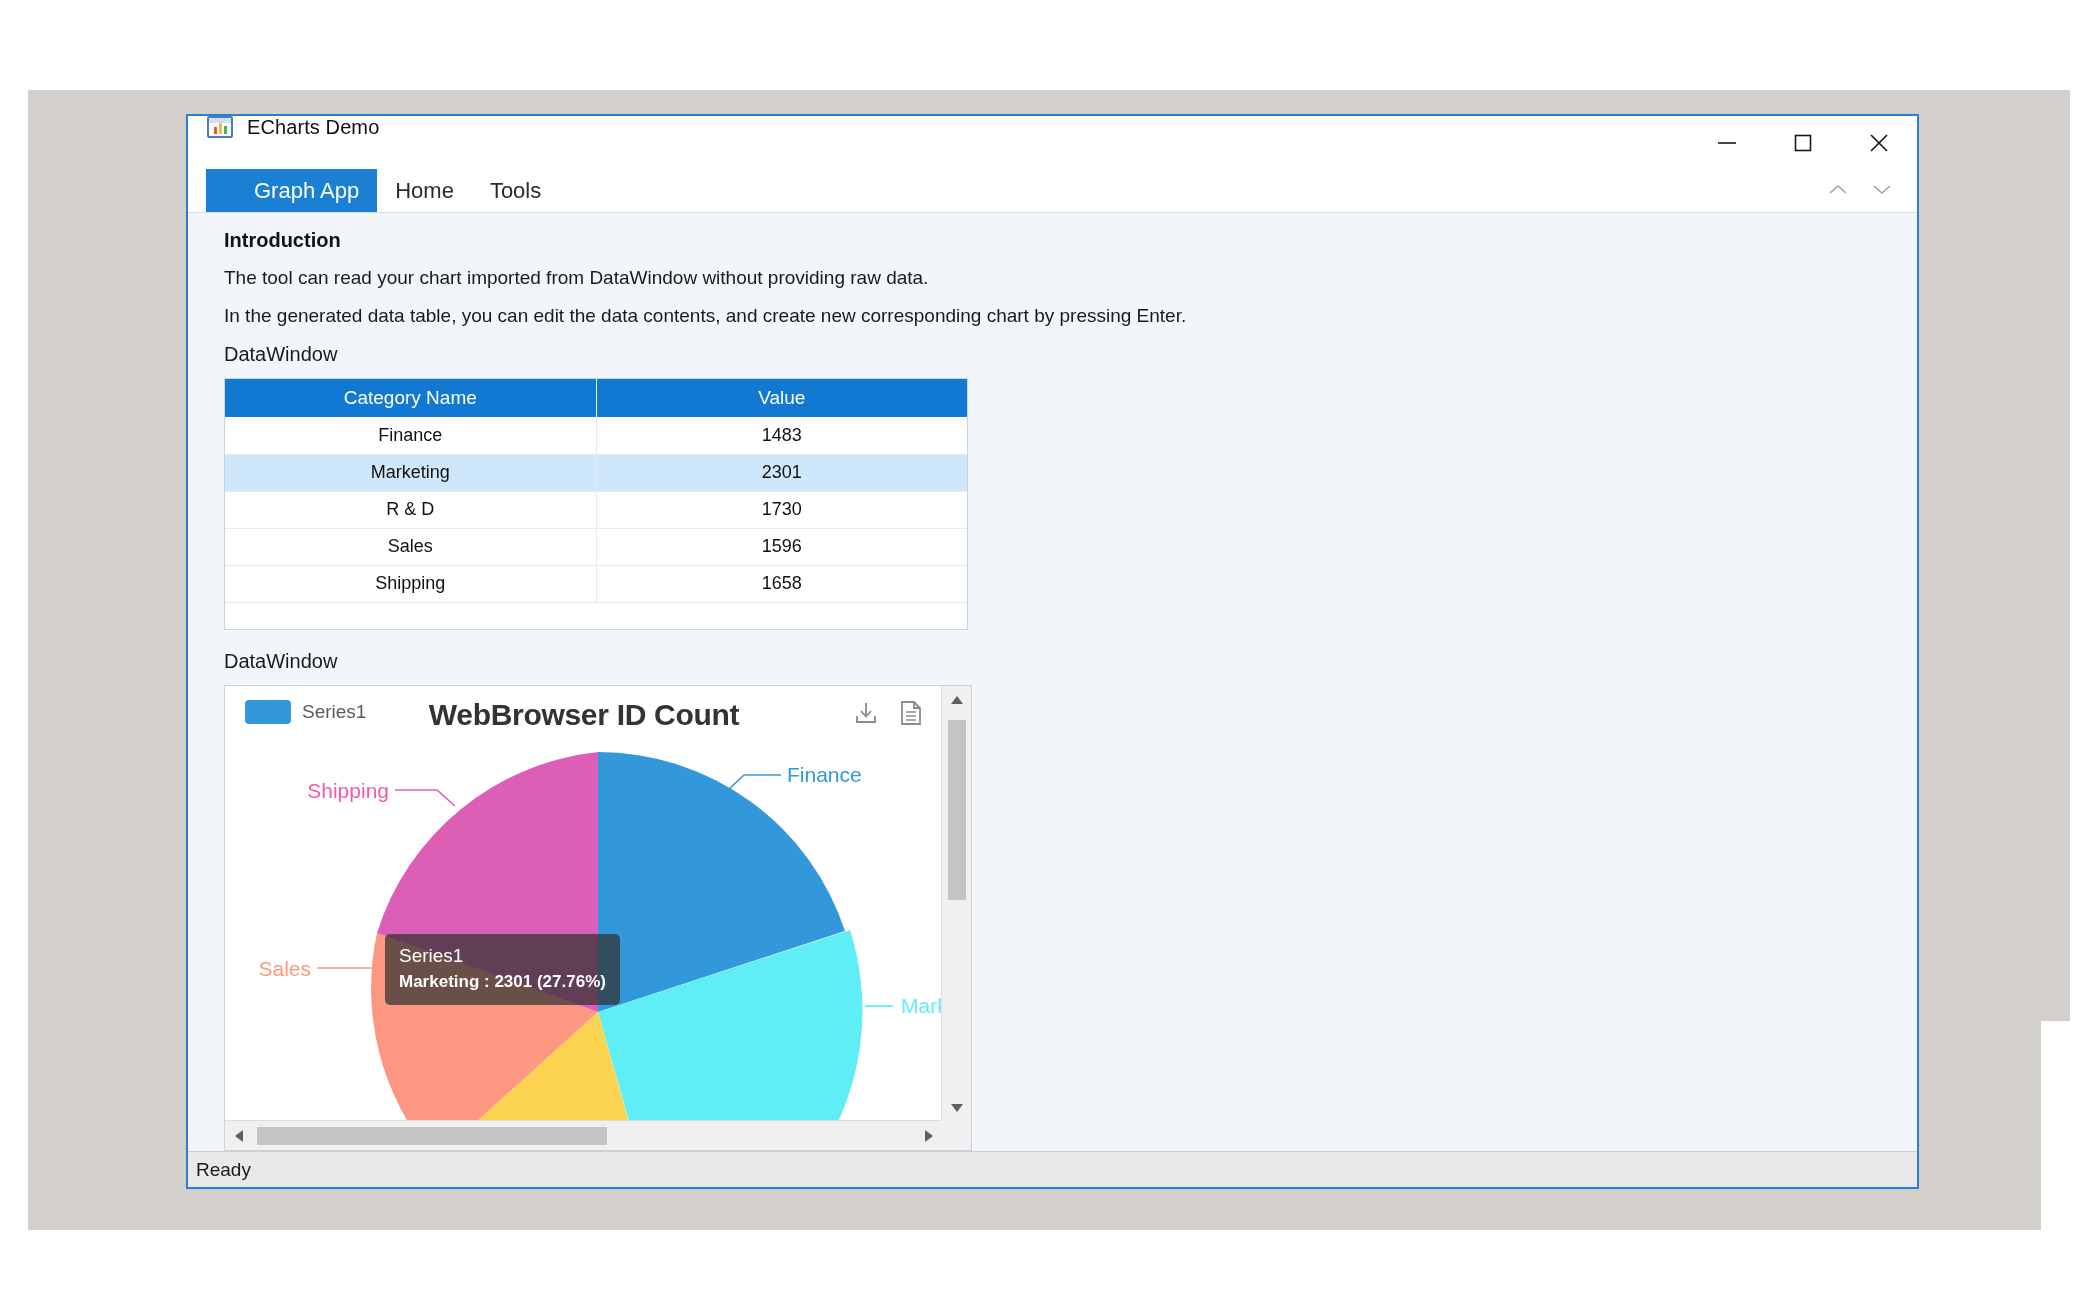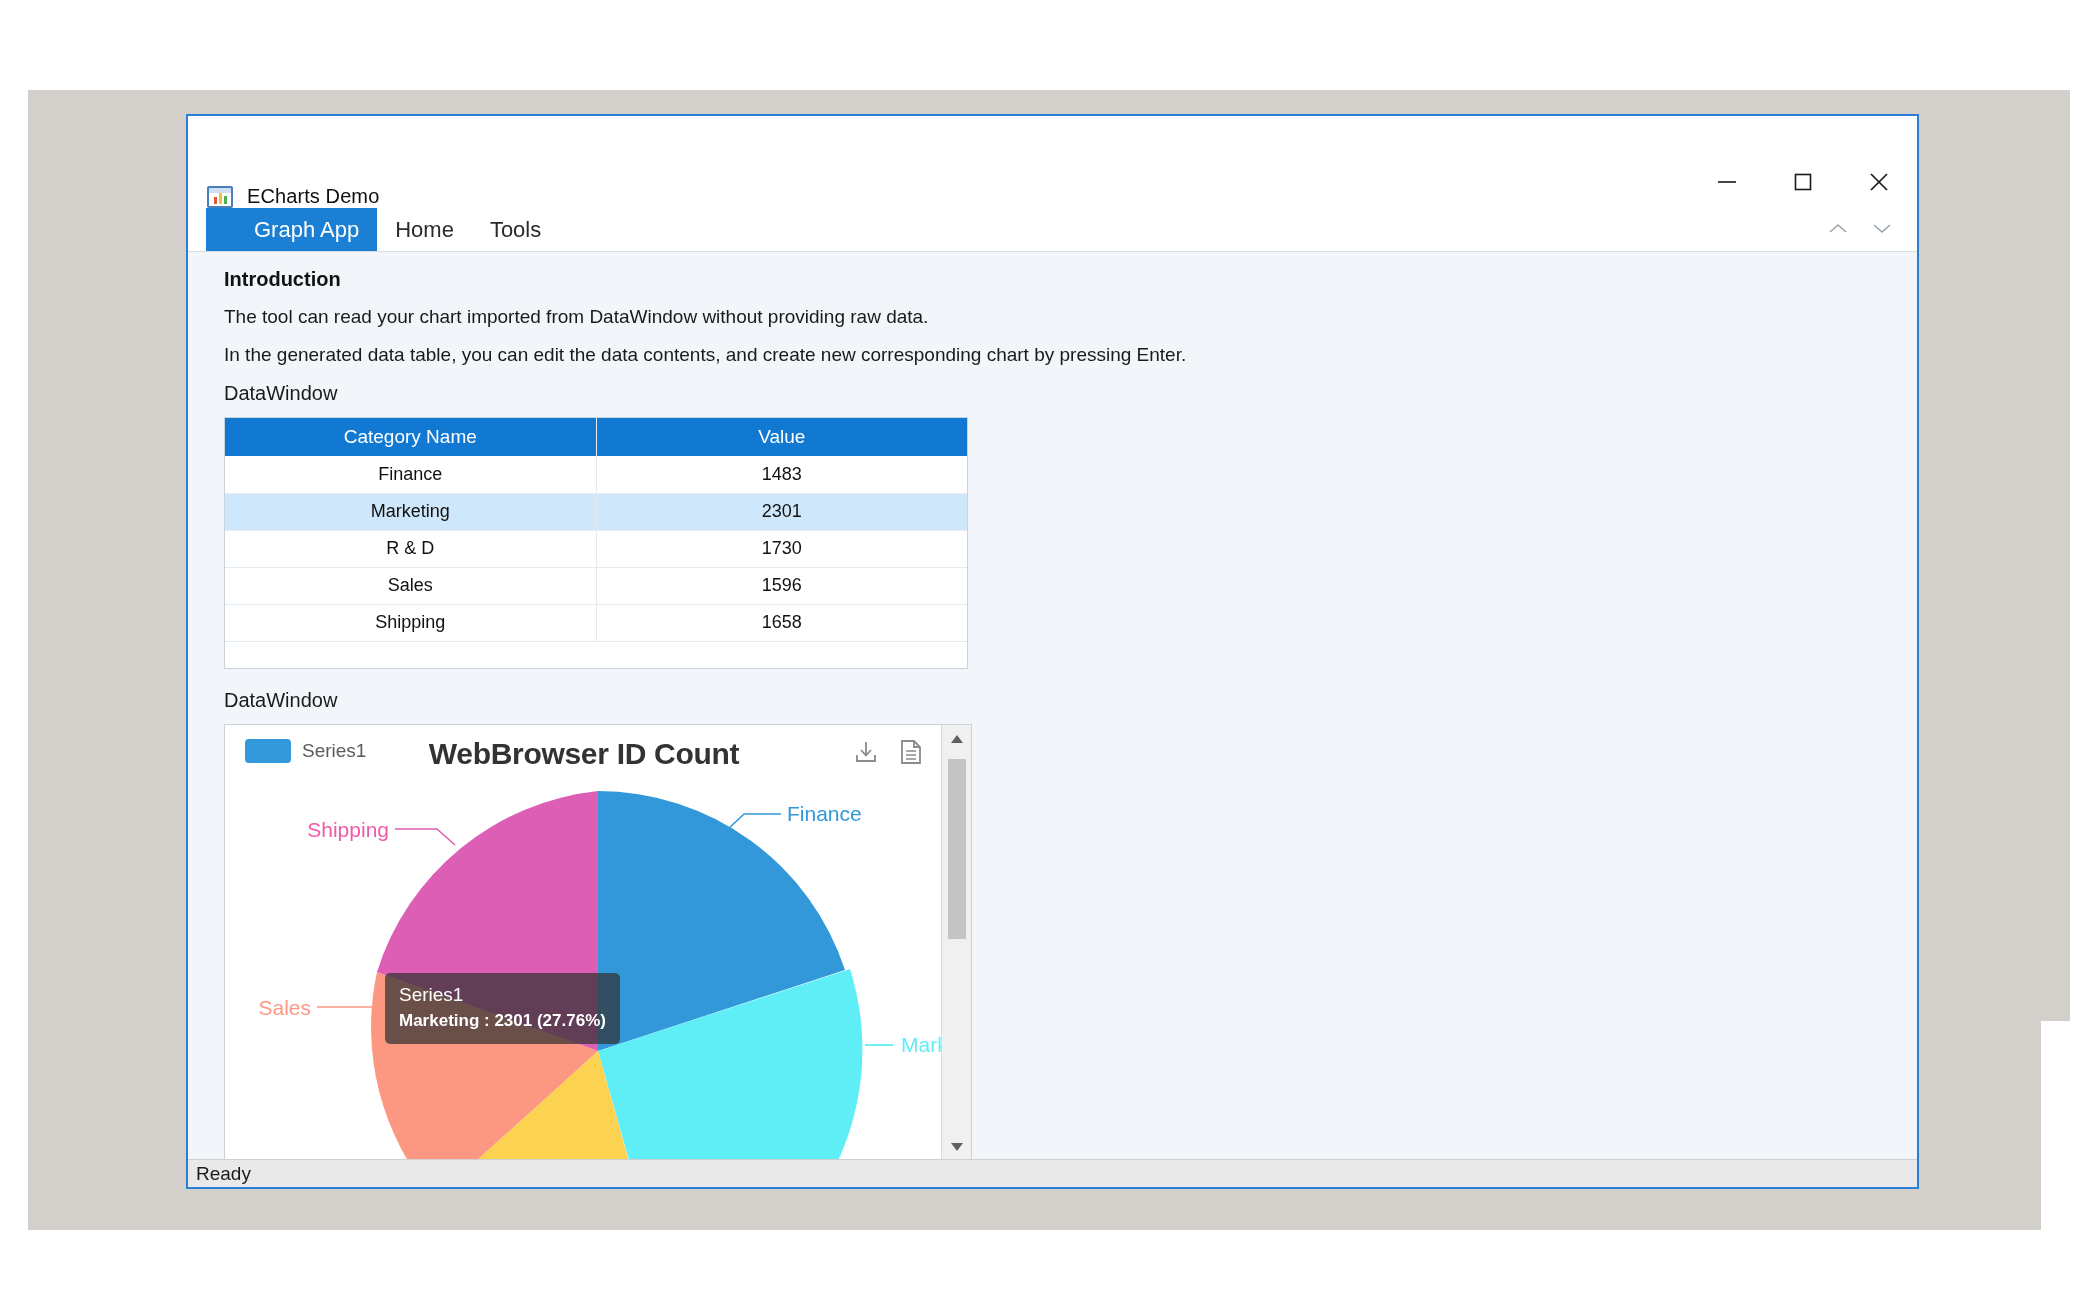--- a/index.html
+++ b/index.html
@@ -35,24 +35,23 @@
     border: 2px solid #2a7fd4;
     display: flex;
     flex-direction: column;
   }
 
   
   #title-bar {
     height: 53px;
     background: #ffffff;
     display: flex;
-    align-items: flex-end;
+    align-items: flex-start;
     flex: 0 0 auto;
     position: relative;
-    margin-top: 39px;
   }
   #app-icon {
     width: 26px; height: 22px;
     margin-left: 19px;
     border: 2px solid #4a7ebb;
     border-radius: 2px;
     background: #ffffff;
     position: relative;
     display: flex;
     align-items: flex-end;
@@ -298,21 +297,21 @@
   #corner-box {
     position: absolute;
     right: 0; bottom: 0;
     width: 30px; height: 30px;
     background: #f0f0f0;
   }
 
   
   #status-bar {
     flex: 0 0 auto;
-    height: 28px;
+    height: 36px;
     background: #e9e9e9;
     border-top: 1px solid #cfcfcf;
     display: flex; align-items: center;
     padding-left: 8px;
     font-size: 19px; color: #1a1a1a;
   }
 </style>
 </head>
 <body>
 

